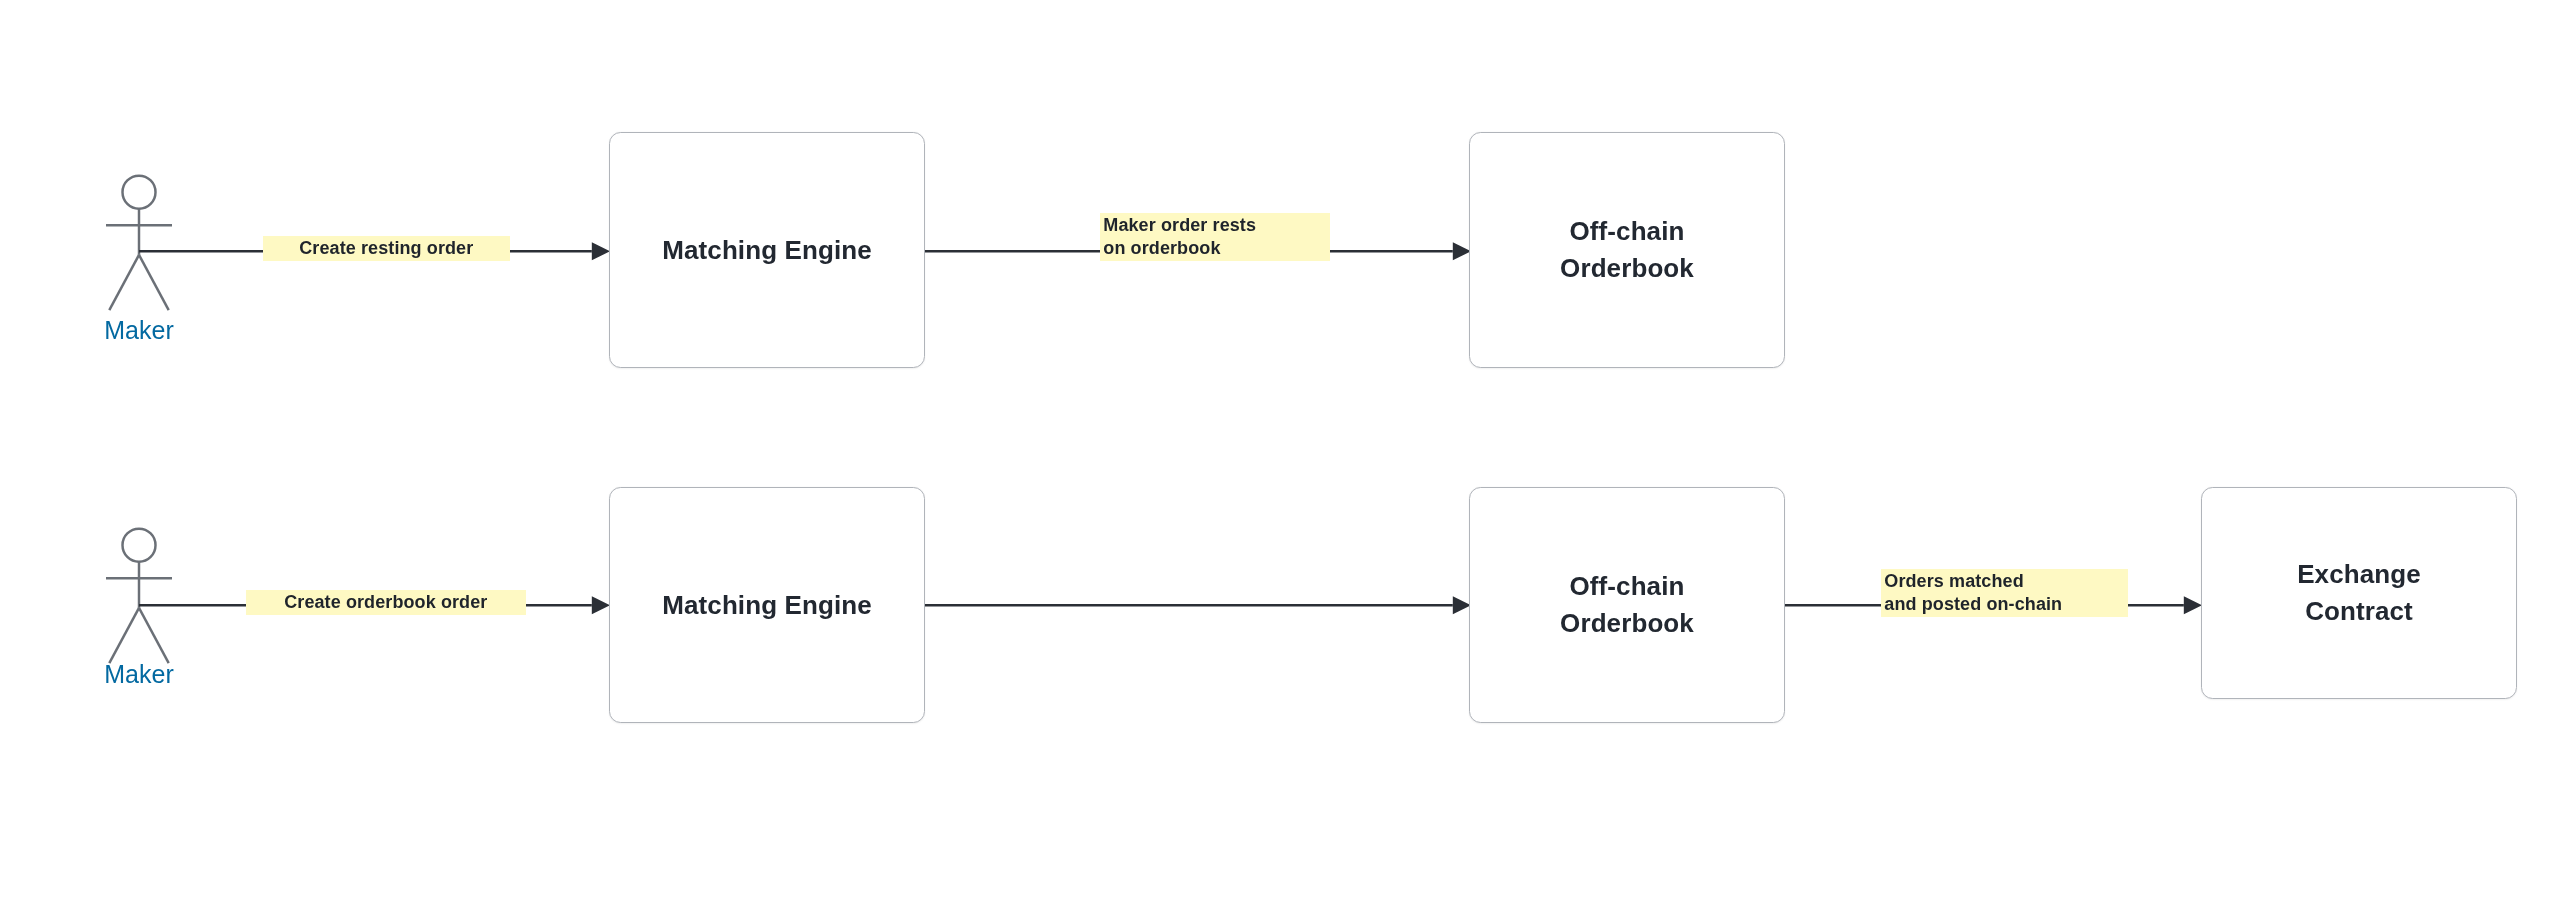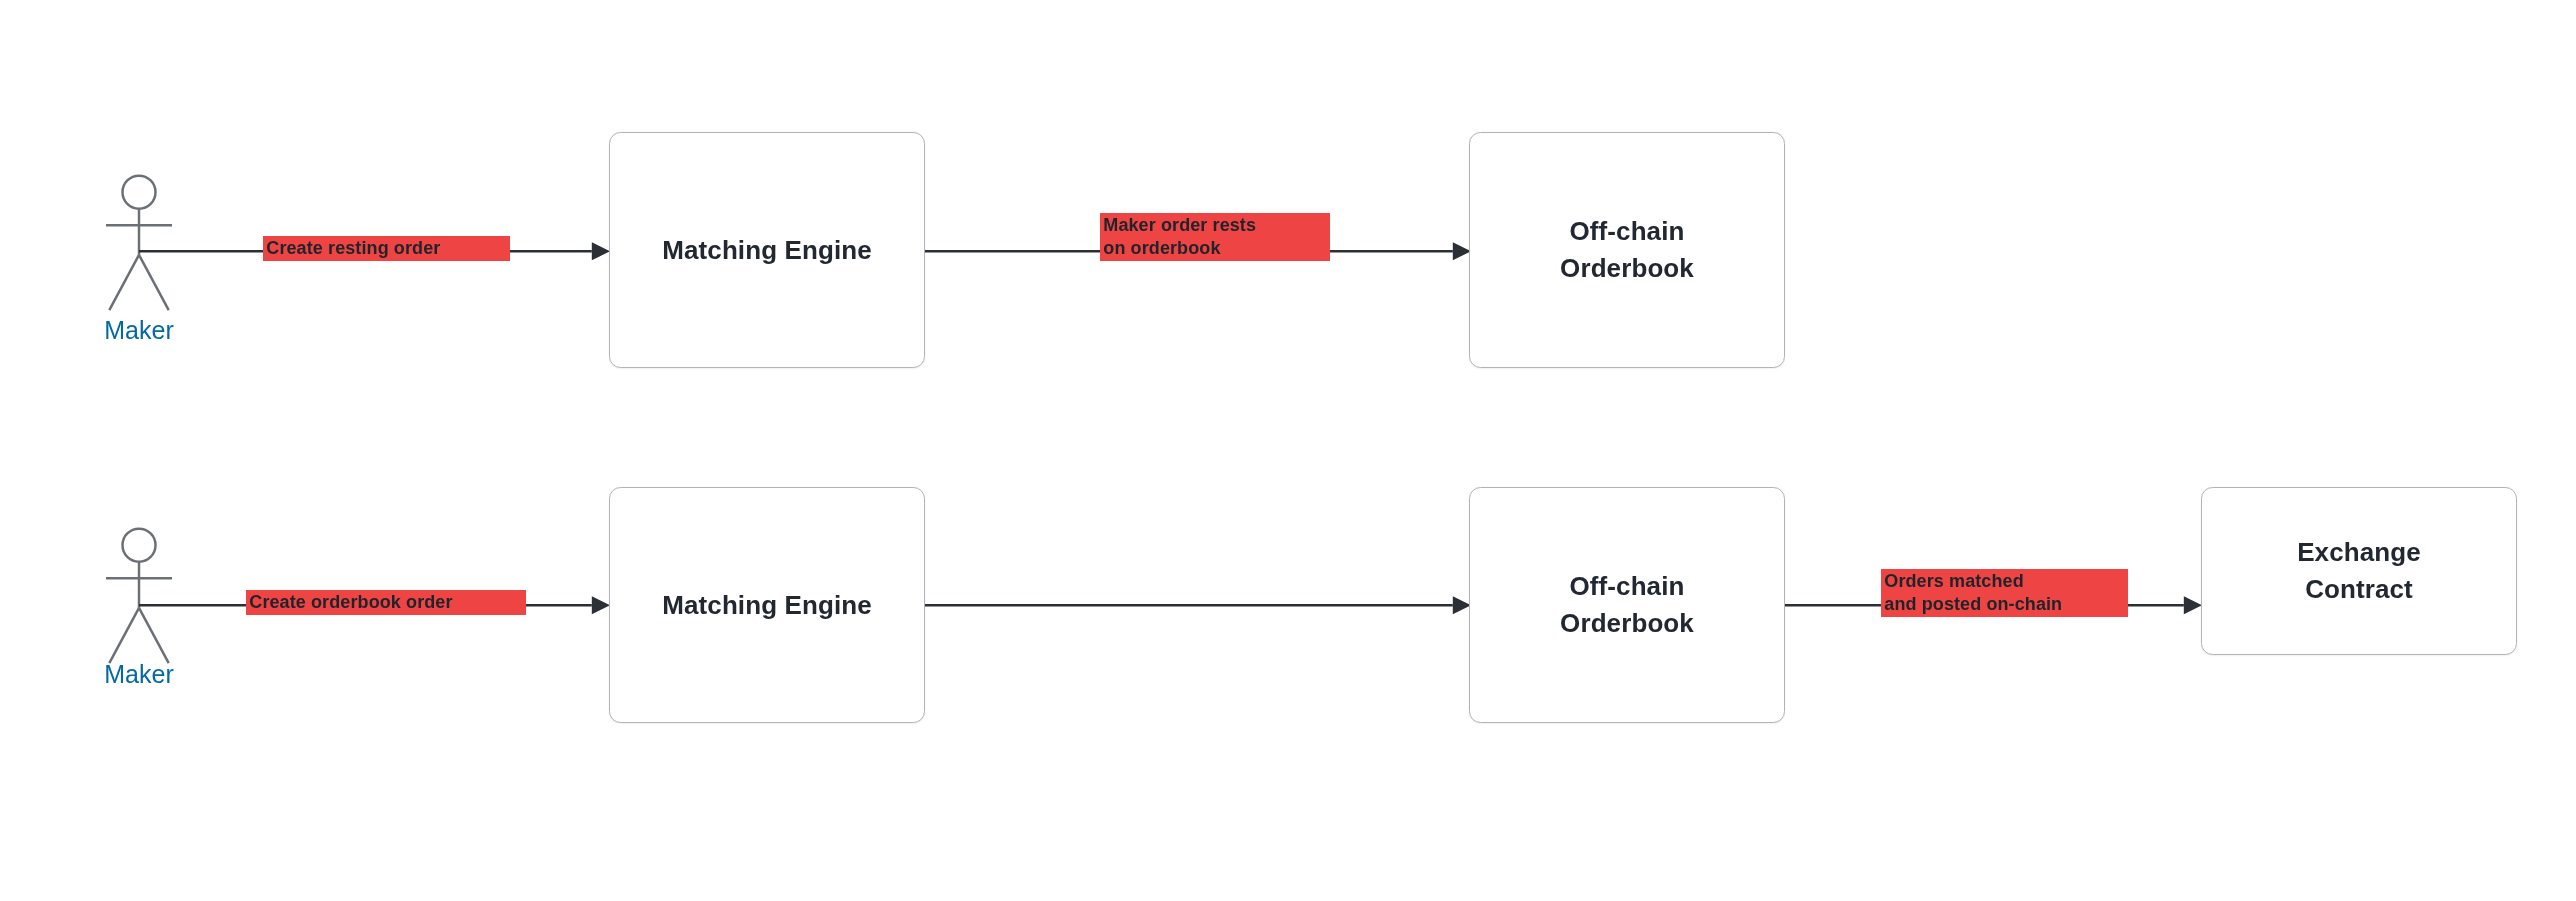--- a/index.html
+++ b/index.html
@@ -65,25 +65,25 @@
     pointer-events: none;
   }
   .edge svg { display: block; overflow: visible; }
   .edge-label {
     position: absolute;
     font-size: 18px;
     font-weight: bold;
     color: #1f242b;
     line-height: 1.28;
     letter-spacing: 0.1px;
-    background: #ef4444;
+    background: #fef9c3;
     white-space: pre-line;
     padding: 0.8px 3.3px;
   }
-  .edge-label.centered { }
+  .edge-label.centered { text-align: center; }
   .edge-label.left { text-align: left; }
 </style>
 </head>
 <body>
 
 <div id="canvas">
 
   <div class="actor" style="left:106px; top:174px;">
     <svg width="99" height="165" viewBox="0 0 120 200" aria-hidden="true">
       <circle cx="40" cy="22" r="20" fill="none" stroke="#6b7077" stroke-width="3"></circle>
@@ -158,19 +158,19 @@
 
   <div class="edge" style="left:1785px; top:592px;">
     <svg width="417" height="26.5" viewBox="0 0 505 32">
       <line x1="0" y1="16" x2="483" y2="16" stroke="#2b2f36" stroke-width="3"></line>
       <polygon points="483,5 505,16 483,27" fill="#2b2f36"></polygon>
     </svg>
   </div>
   <div class="edge-label left" style="left:1881px; top:569px; width:240px;">Orders matched
 and posted on-chain</div>
 
-  <div class="node-box" style="left:2201px; top:487px; width:316px; height:168px;">
+  <div class="node-box" style="left:2201px; top:487px; width:316px; height:212px;">
     <span class="node-label">Exchange
 Contract</span>
   </div>
 
 </div>
 
 
 </body></html>

